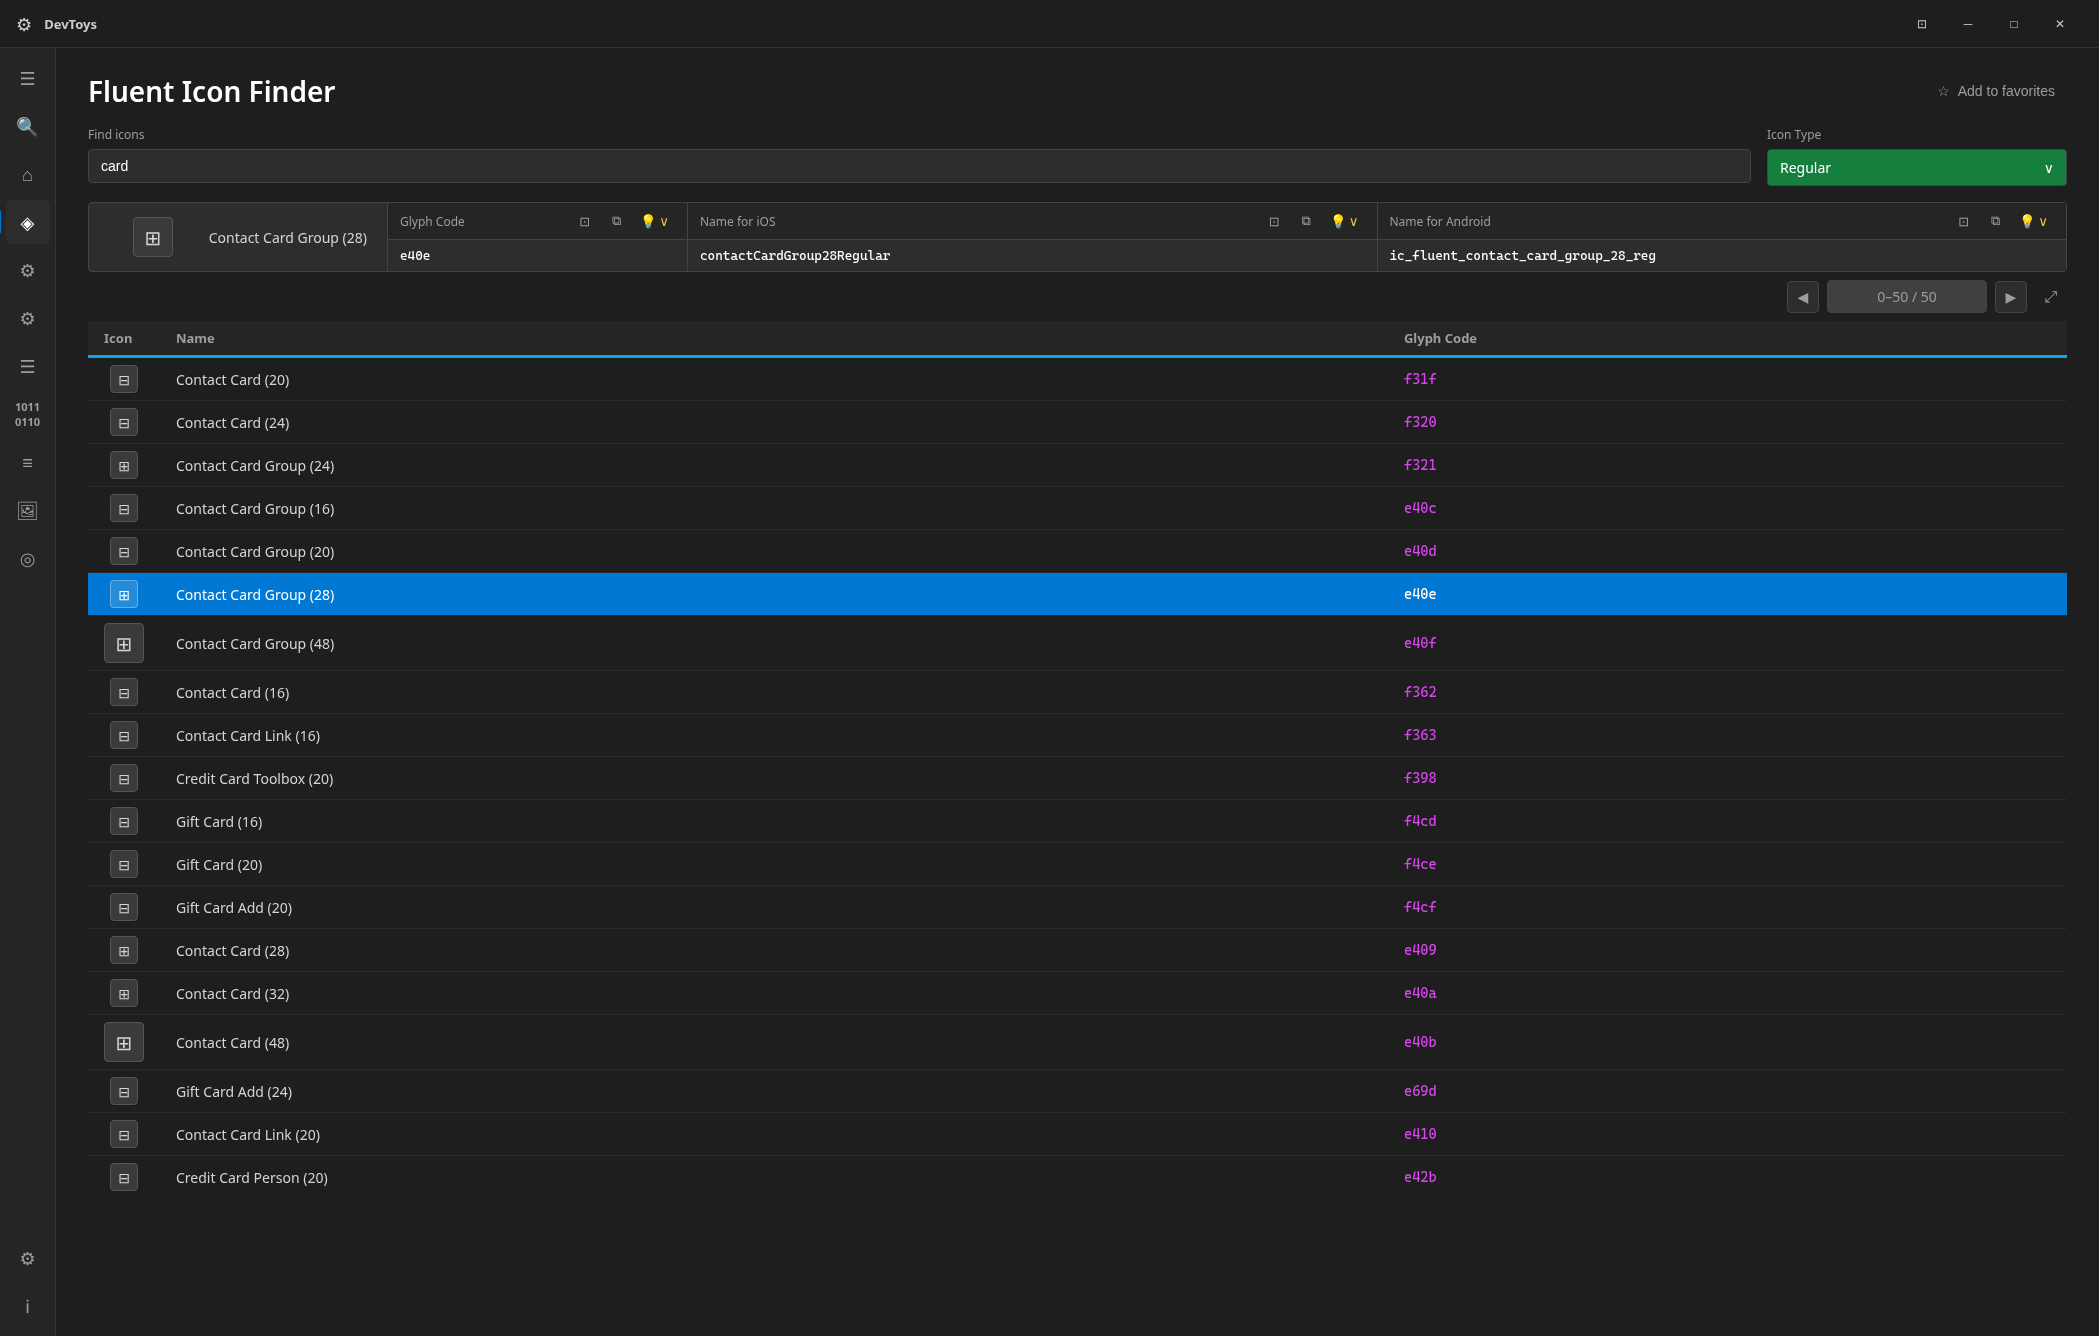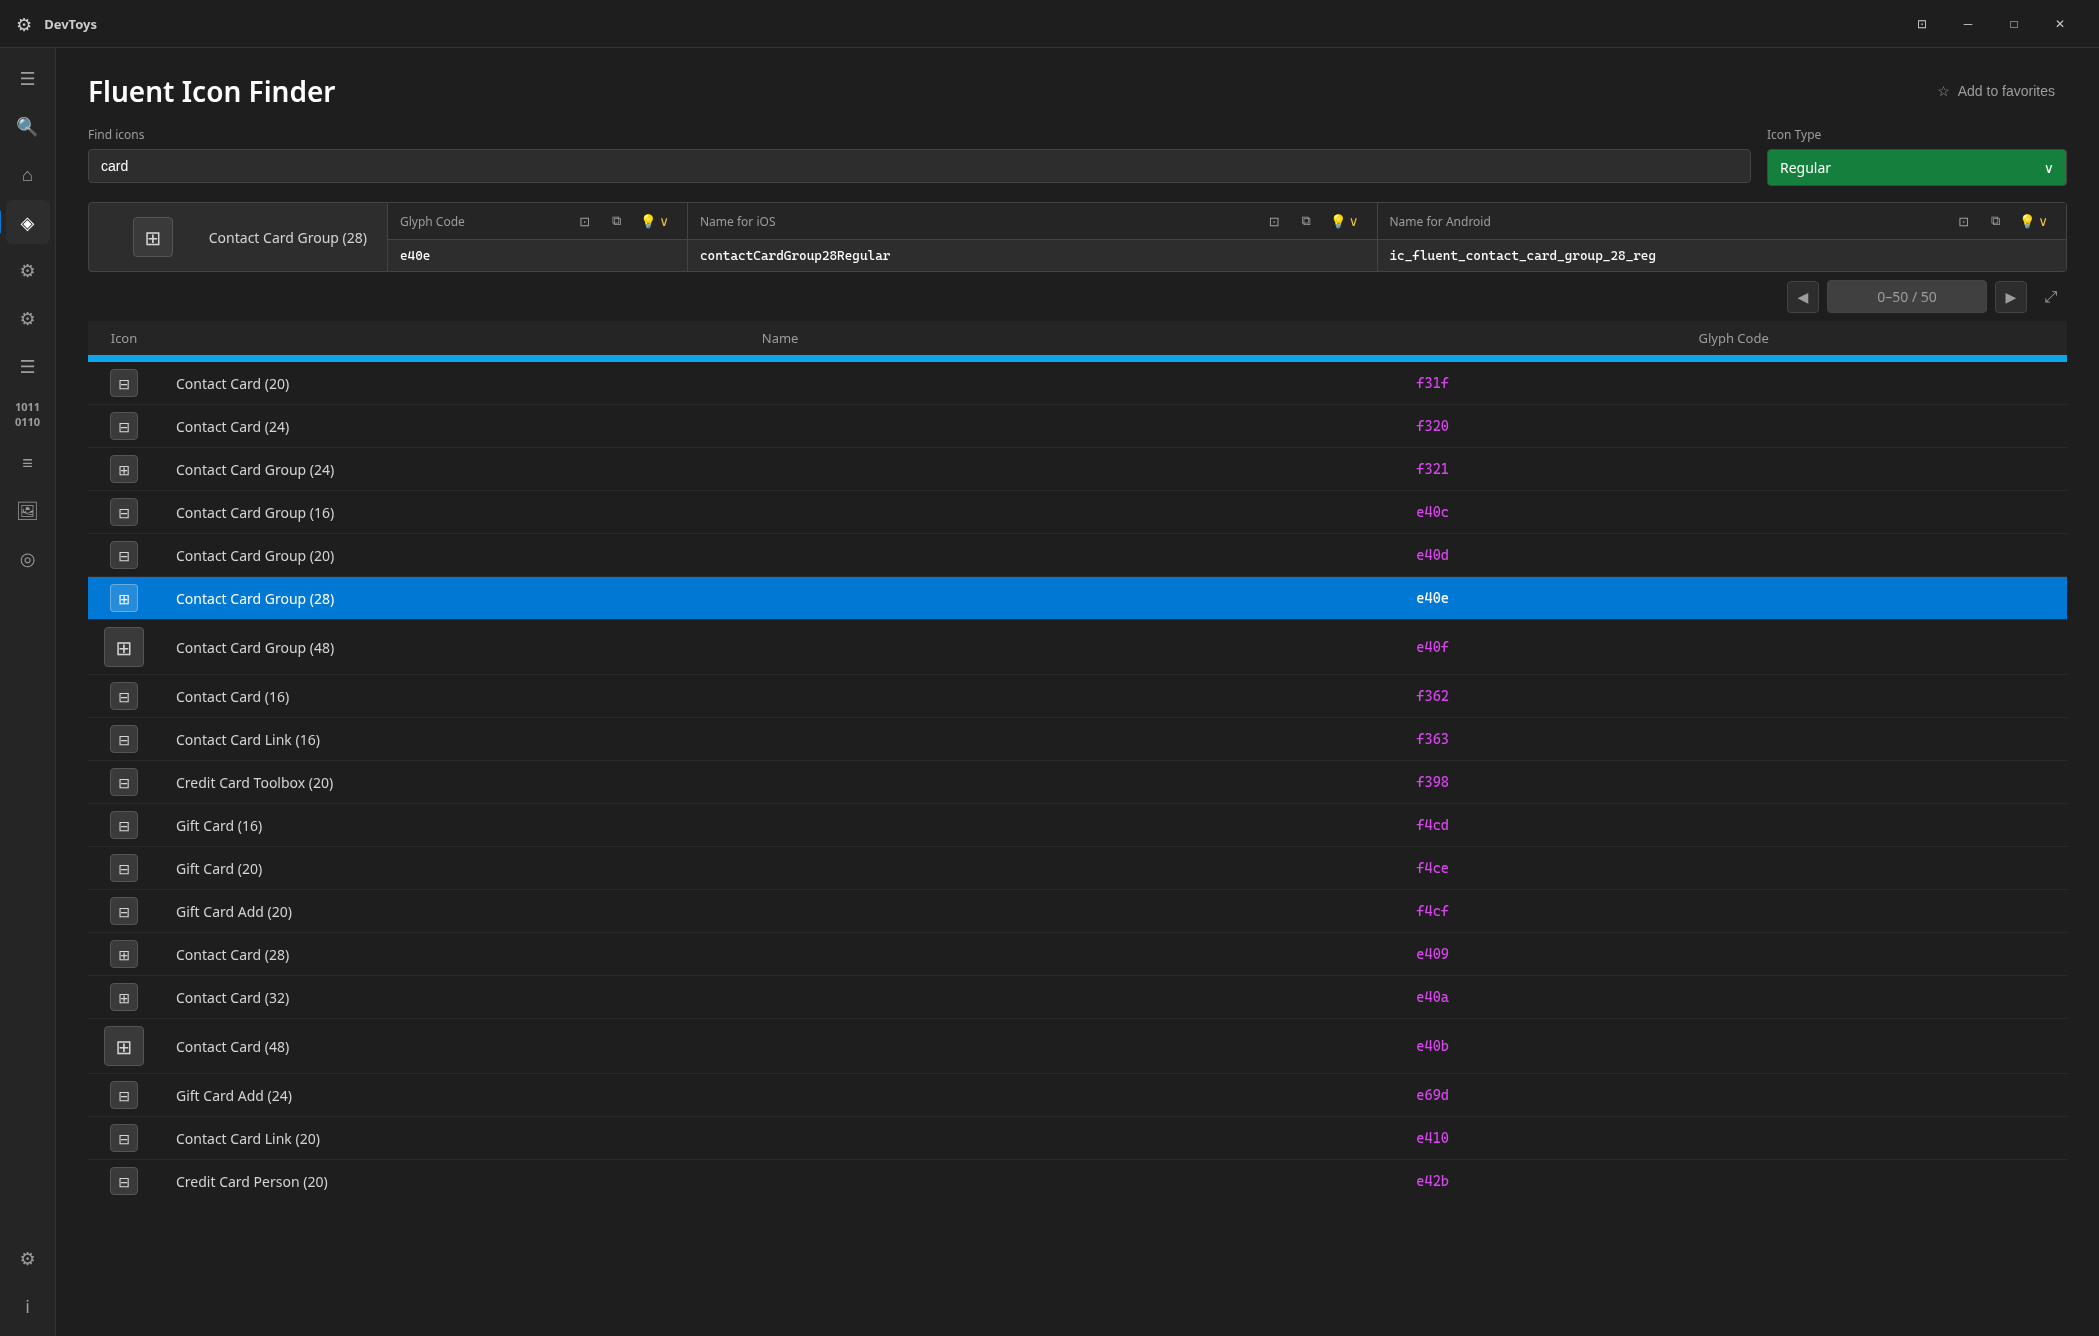--- a/index.html
+++ b/index.html
@@ -273,23 +273,23 @@
       border-collapse: collapse;
       font-size: 14px;
     }
     .icon-table thead tr {
       background: #252526;
       color: #9d9d9d;
       font-size: 13px;
     }
     .icon-table thead th {
       padding: 8px 16px;
-      text-align: center;
-      font-weight: 400;
-      border-bottom: 7px solid #0ea5e9;
+      text-align: left;
+      font-weight: 700;
+      border-bottom: 3px solid #0ea5e9;
     }
     .icon-table tbody tr {
       border-bottom: 1px solid #2a2a2a;
       cursor: pointer;
     }
     .icon-table tbody tr.selected { background: #0078d4; color: #ffffff; }
     .icon-table tbody td {
       padding: 7px 16px;
       vertical-align: middle;
     }

